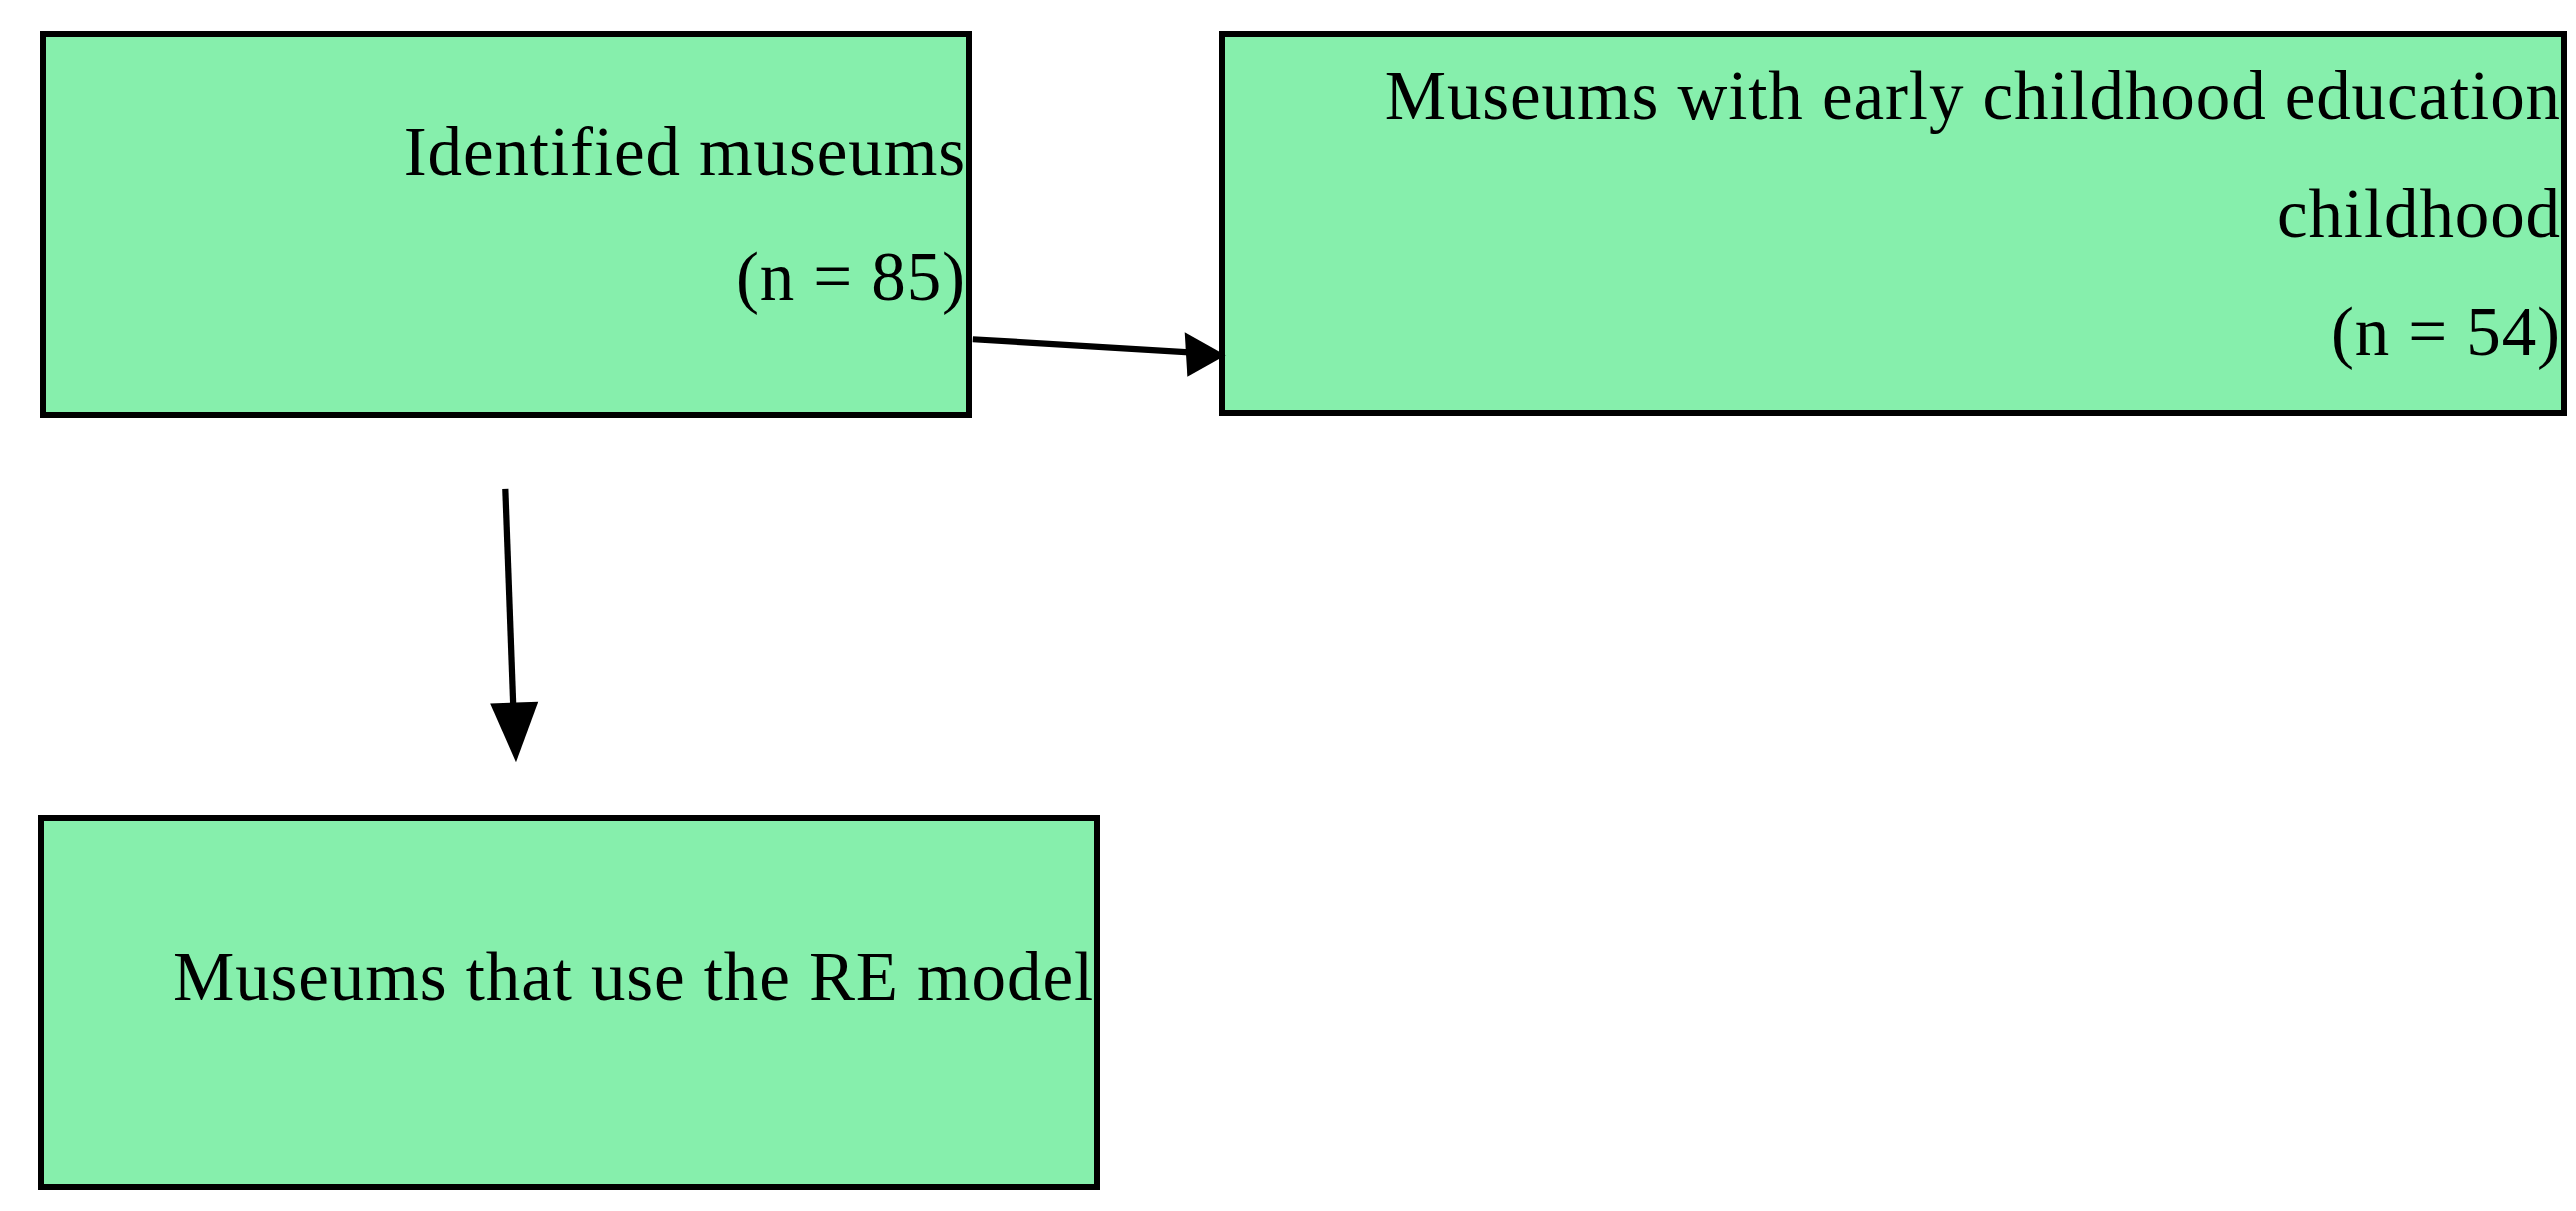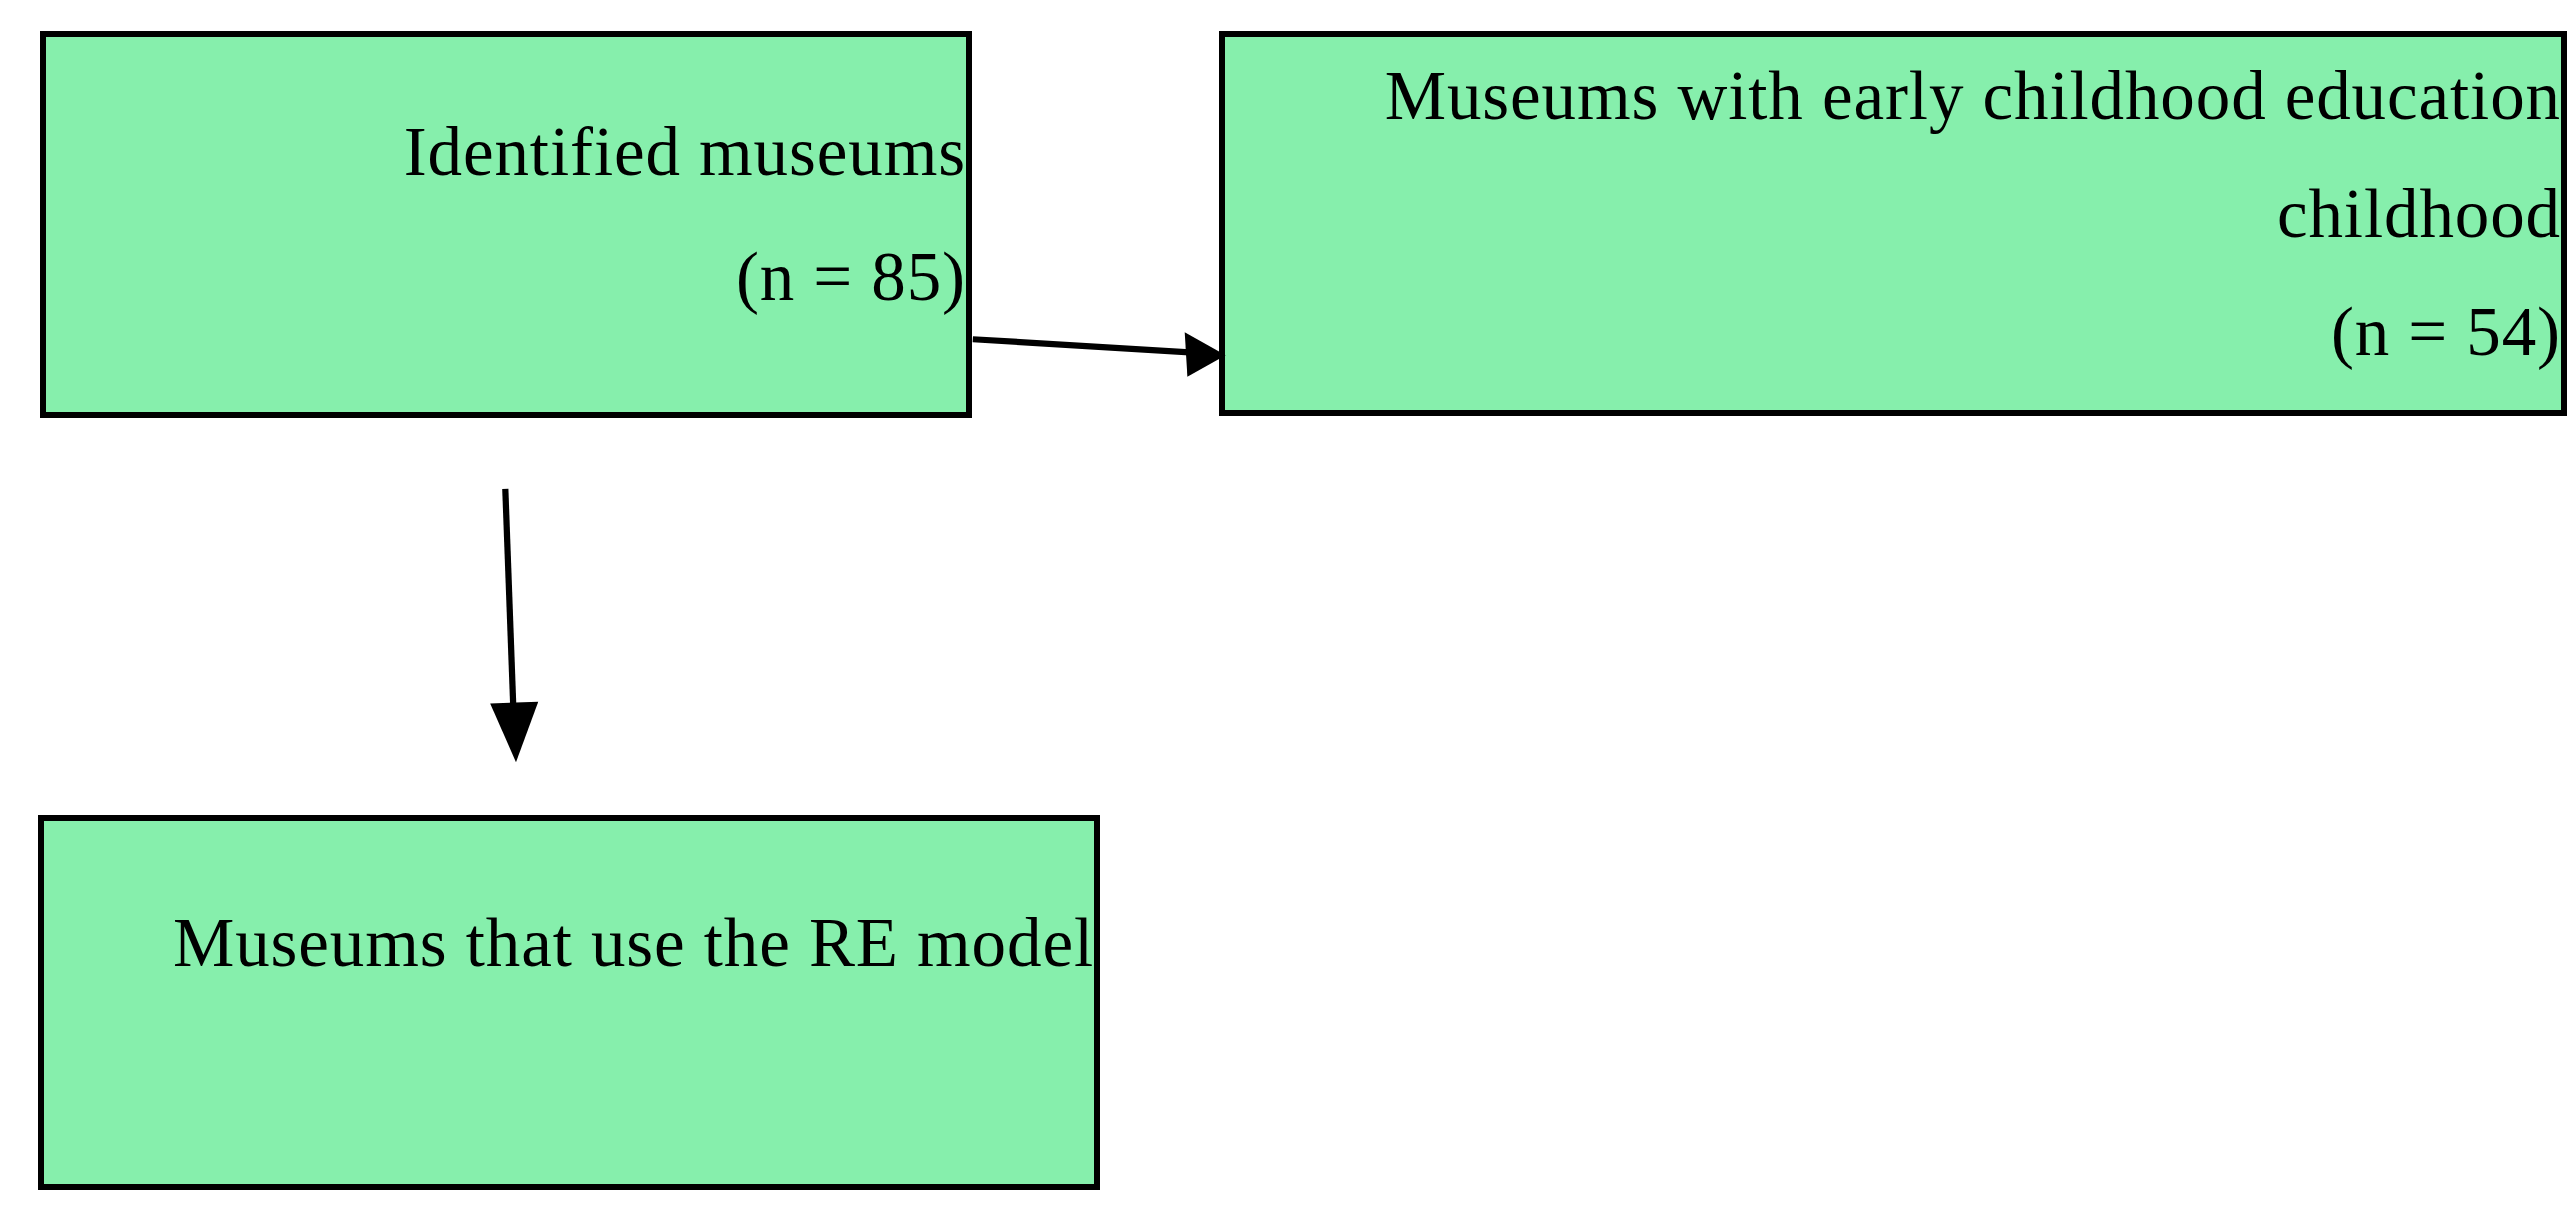--- a/index.html
+++ b/index.html
@@ -42,21 +42,21 @@
     top: 31px;
     width: 1348px;
     height: 385px;
   }
   #box-ece .line { line-height: 118px; }
   #box-re {
     left: 38px;
     top: 815px;
     width: 1062px;
     height: 375px;
-    padding-top: 55px;
+    padding-top: 89px;
   }
   #box-re .line { line-height: 134px; }
   #arrow-layer {
     position: absolute;
     left: 0;
     top: 0;
     width: 2576px;
     height: 1211px;
     z-index: 2;
     pointer-events: none;

